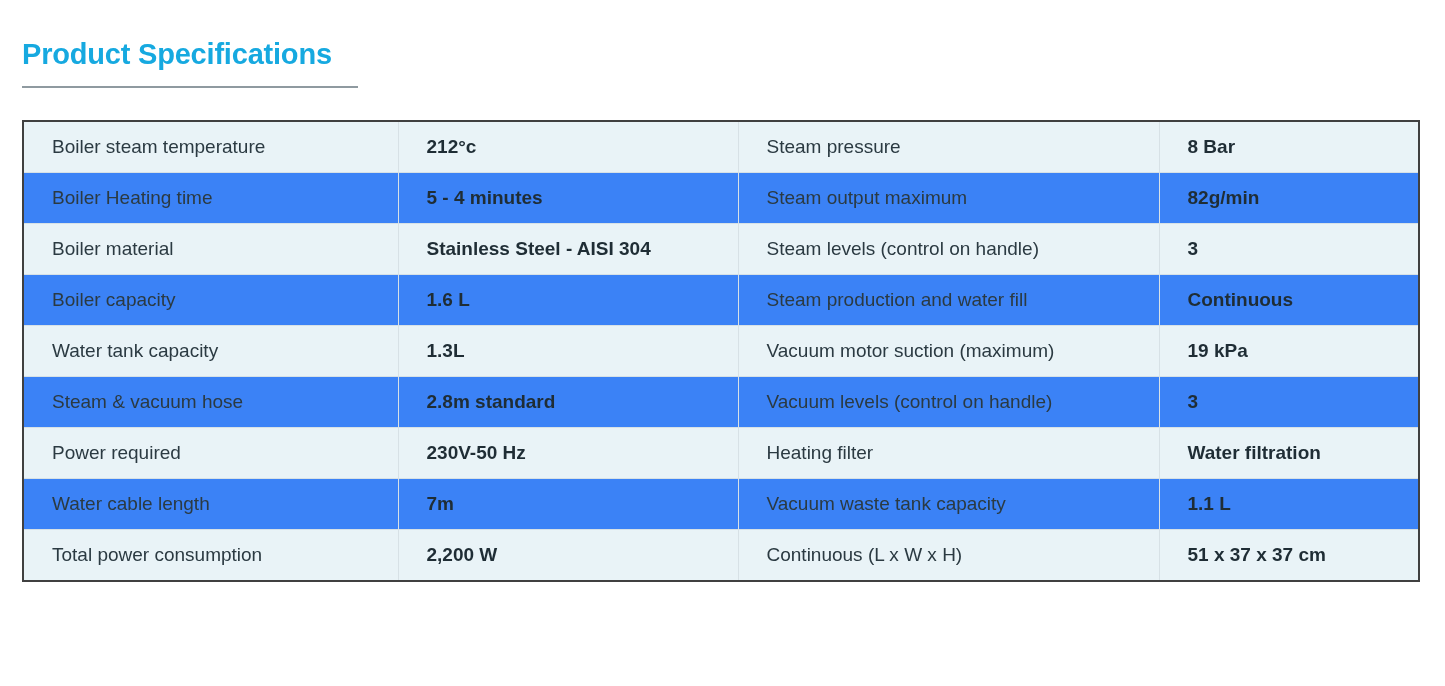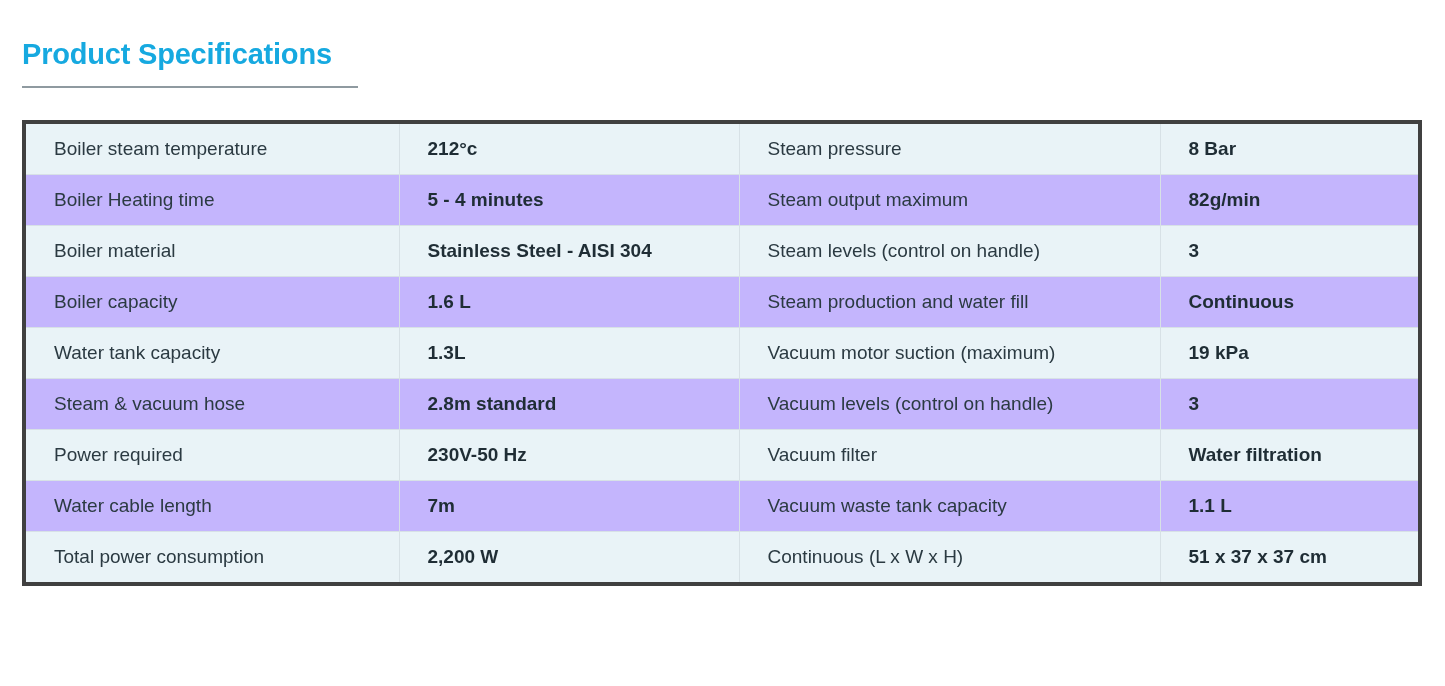--- a/index.html
+++ b/index.html
@@ -37,22 +37,22 @@
     height: 2px;
     background: #8f9aa0;
   }
   .spec-table {
     position: absolute;
     left: 22px;
     top: 120px;
     width: 1396px;
     border-collapse: collapse;
     table-layout: fixed;
-    border: 4px solid #404040;
-    background: #c4b5fd;
+    border: 2px solid #404040;
+    background: #3b82f6;
   }
   .spec-table td {
     height: 50px;
     padding: 0 0 0 28px;
     font-size: 19px;
     border: 1px solid #d7e1e6;
     vertical-align: middle;
     white-space: nowrap;
     overflow: hidden;
     text-overflow: ellipsis;
@@ -122,21 +122,21 @@
         </tr>
         <tr>
           <td class="label">Steam &amp; vacuum hose</td>
           <td class="value">2.8m standard</td>
           <td class="label">Vacuum levels (control on handle)</td>
           <td class="value">3</td>
         </tr>
         <tr class="alt">
           <td class="label">Power required</td>
           <td class="value">230V-50 Hz</td>
-          <td class="label">Vacuum filter</td>
+          <td class="label">Heating filter</td>
           <td class="value">Water filtration</td>
         </tr>
         <tr>
           <td class="label">Water cable length</td>
           <td class="value">7m</td>
           <td class="label">Vacuum waste tank capacity</td>
           <td class="value">1.1 L</td>
         </tr>
         <tr class="alt">
           <td class="label">Total power consumption</td>

